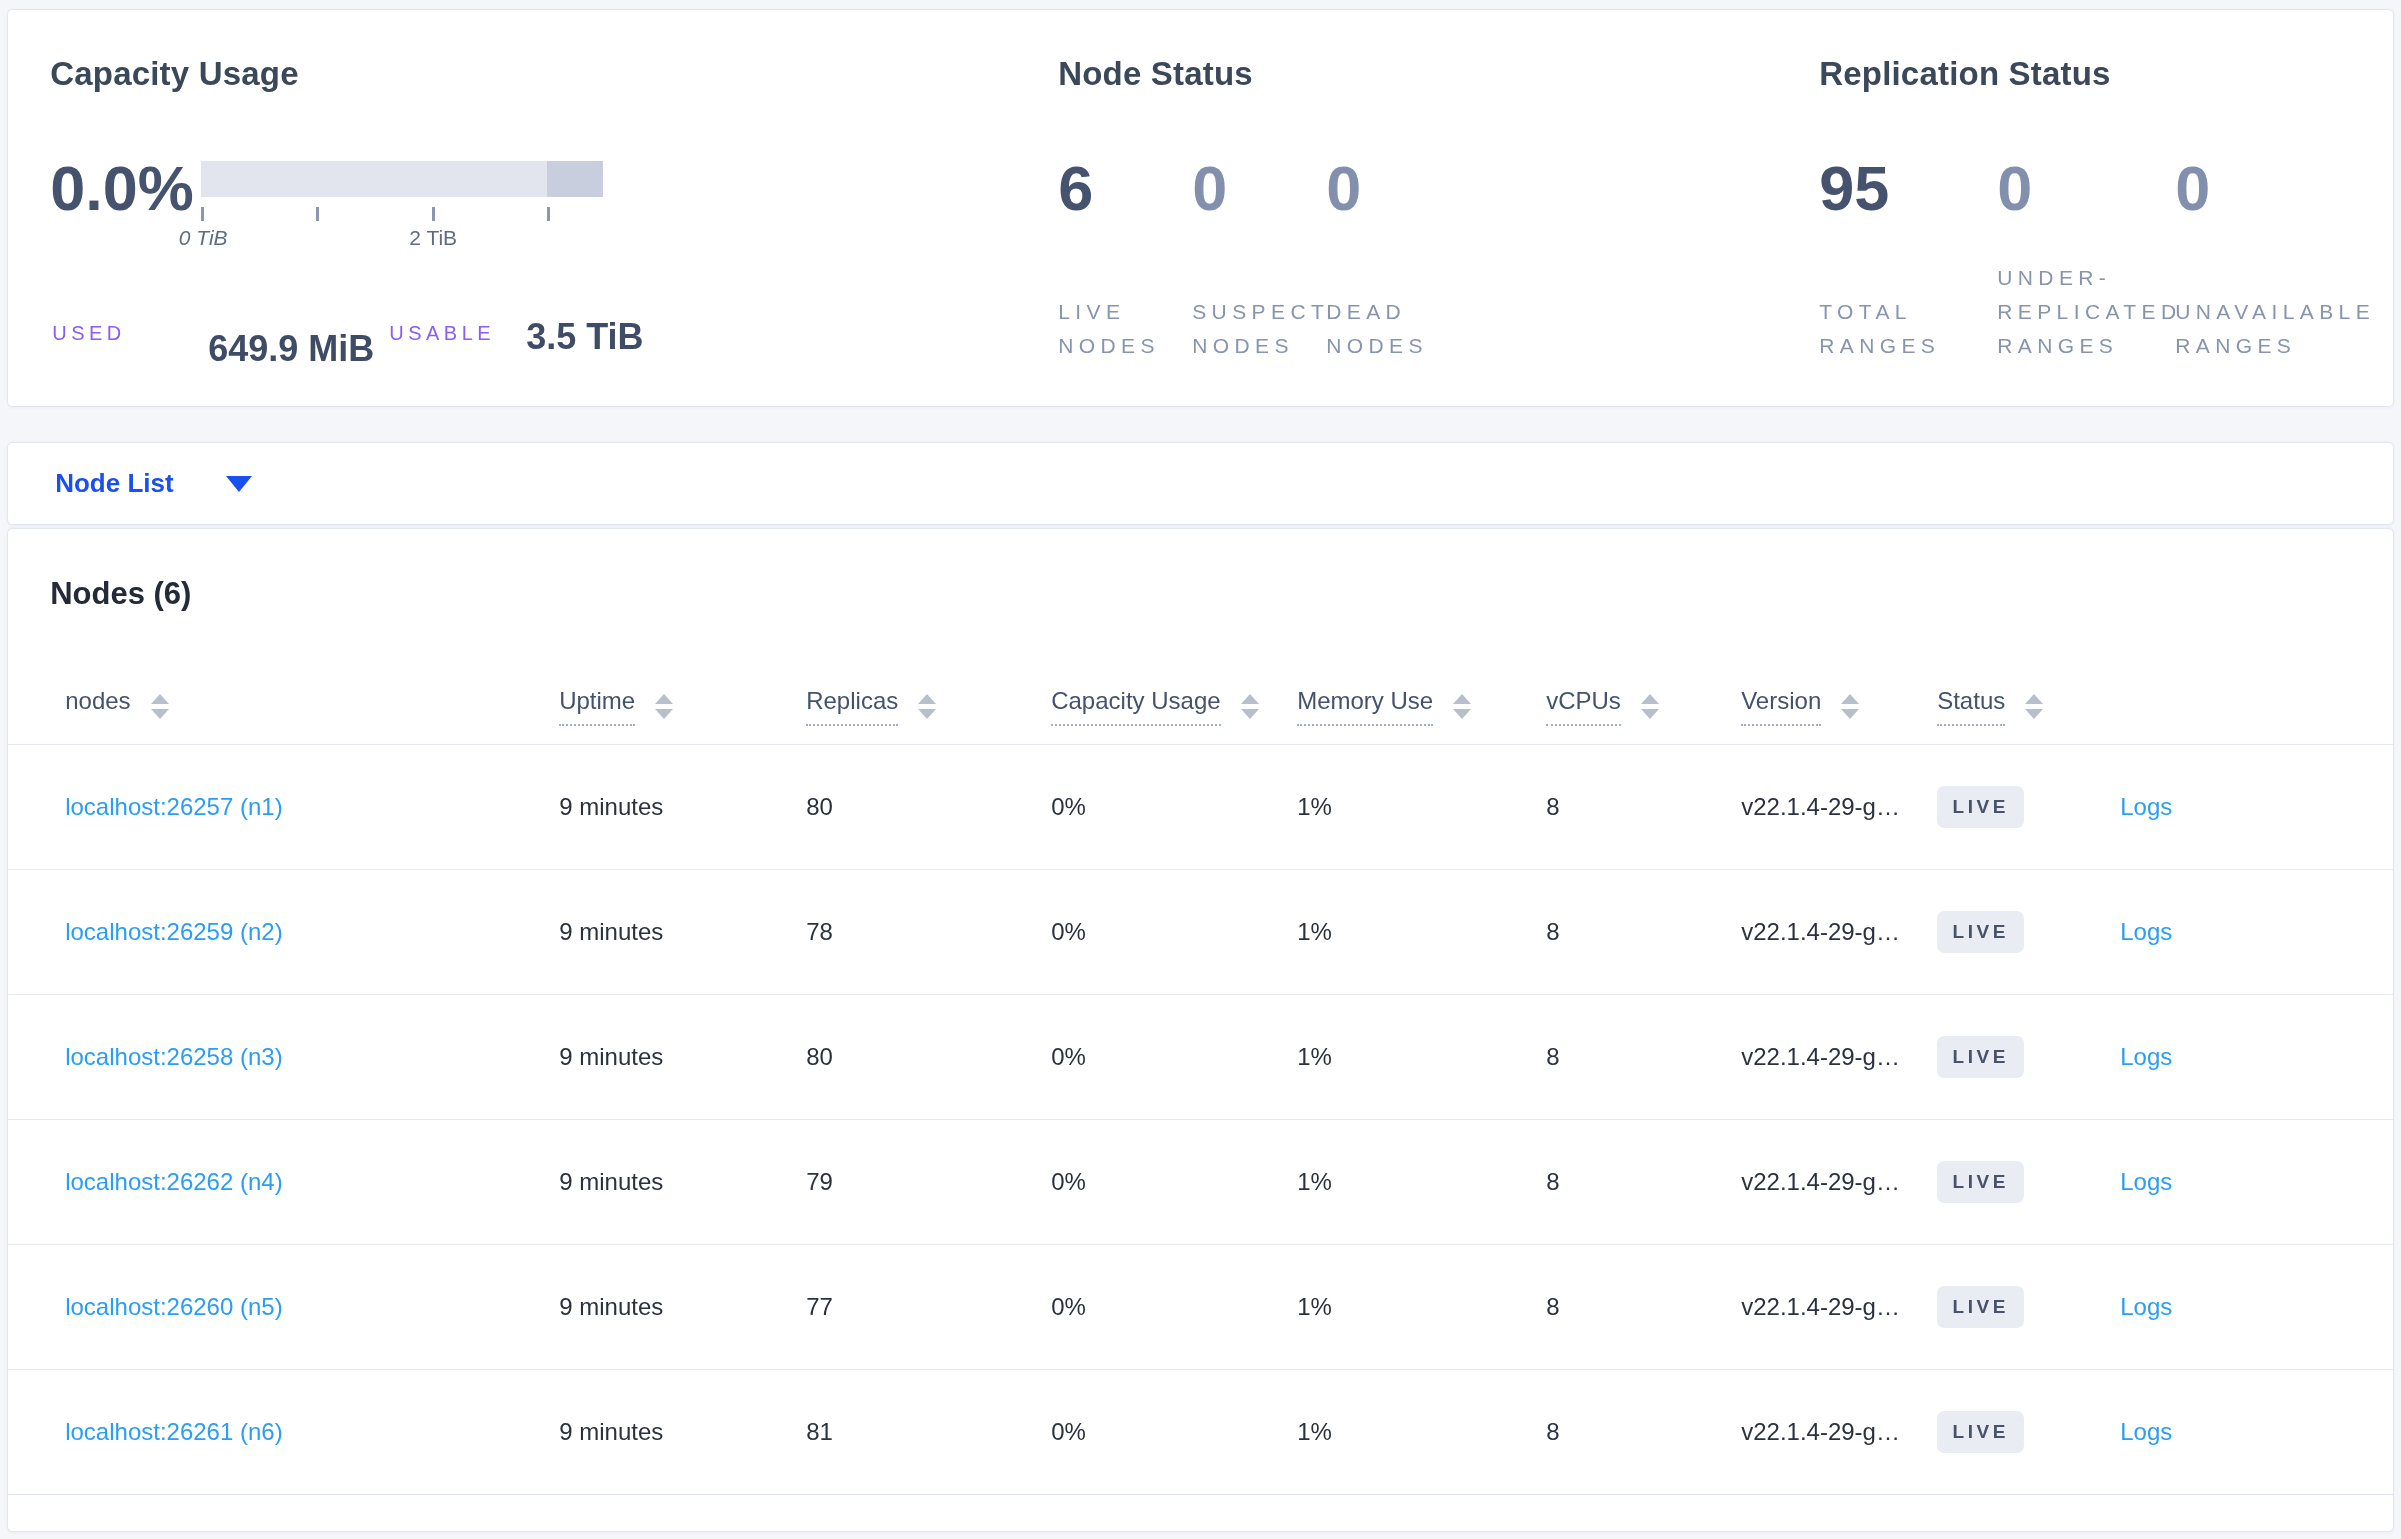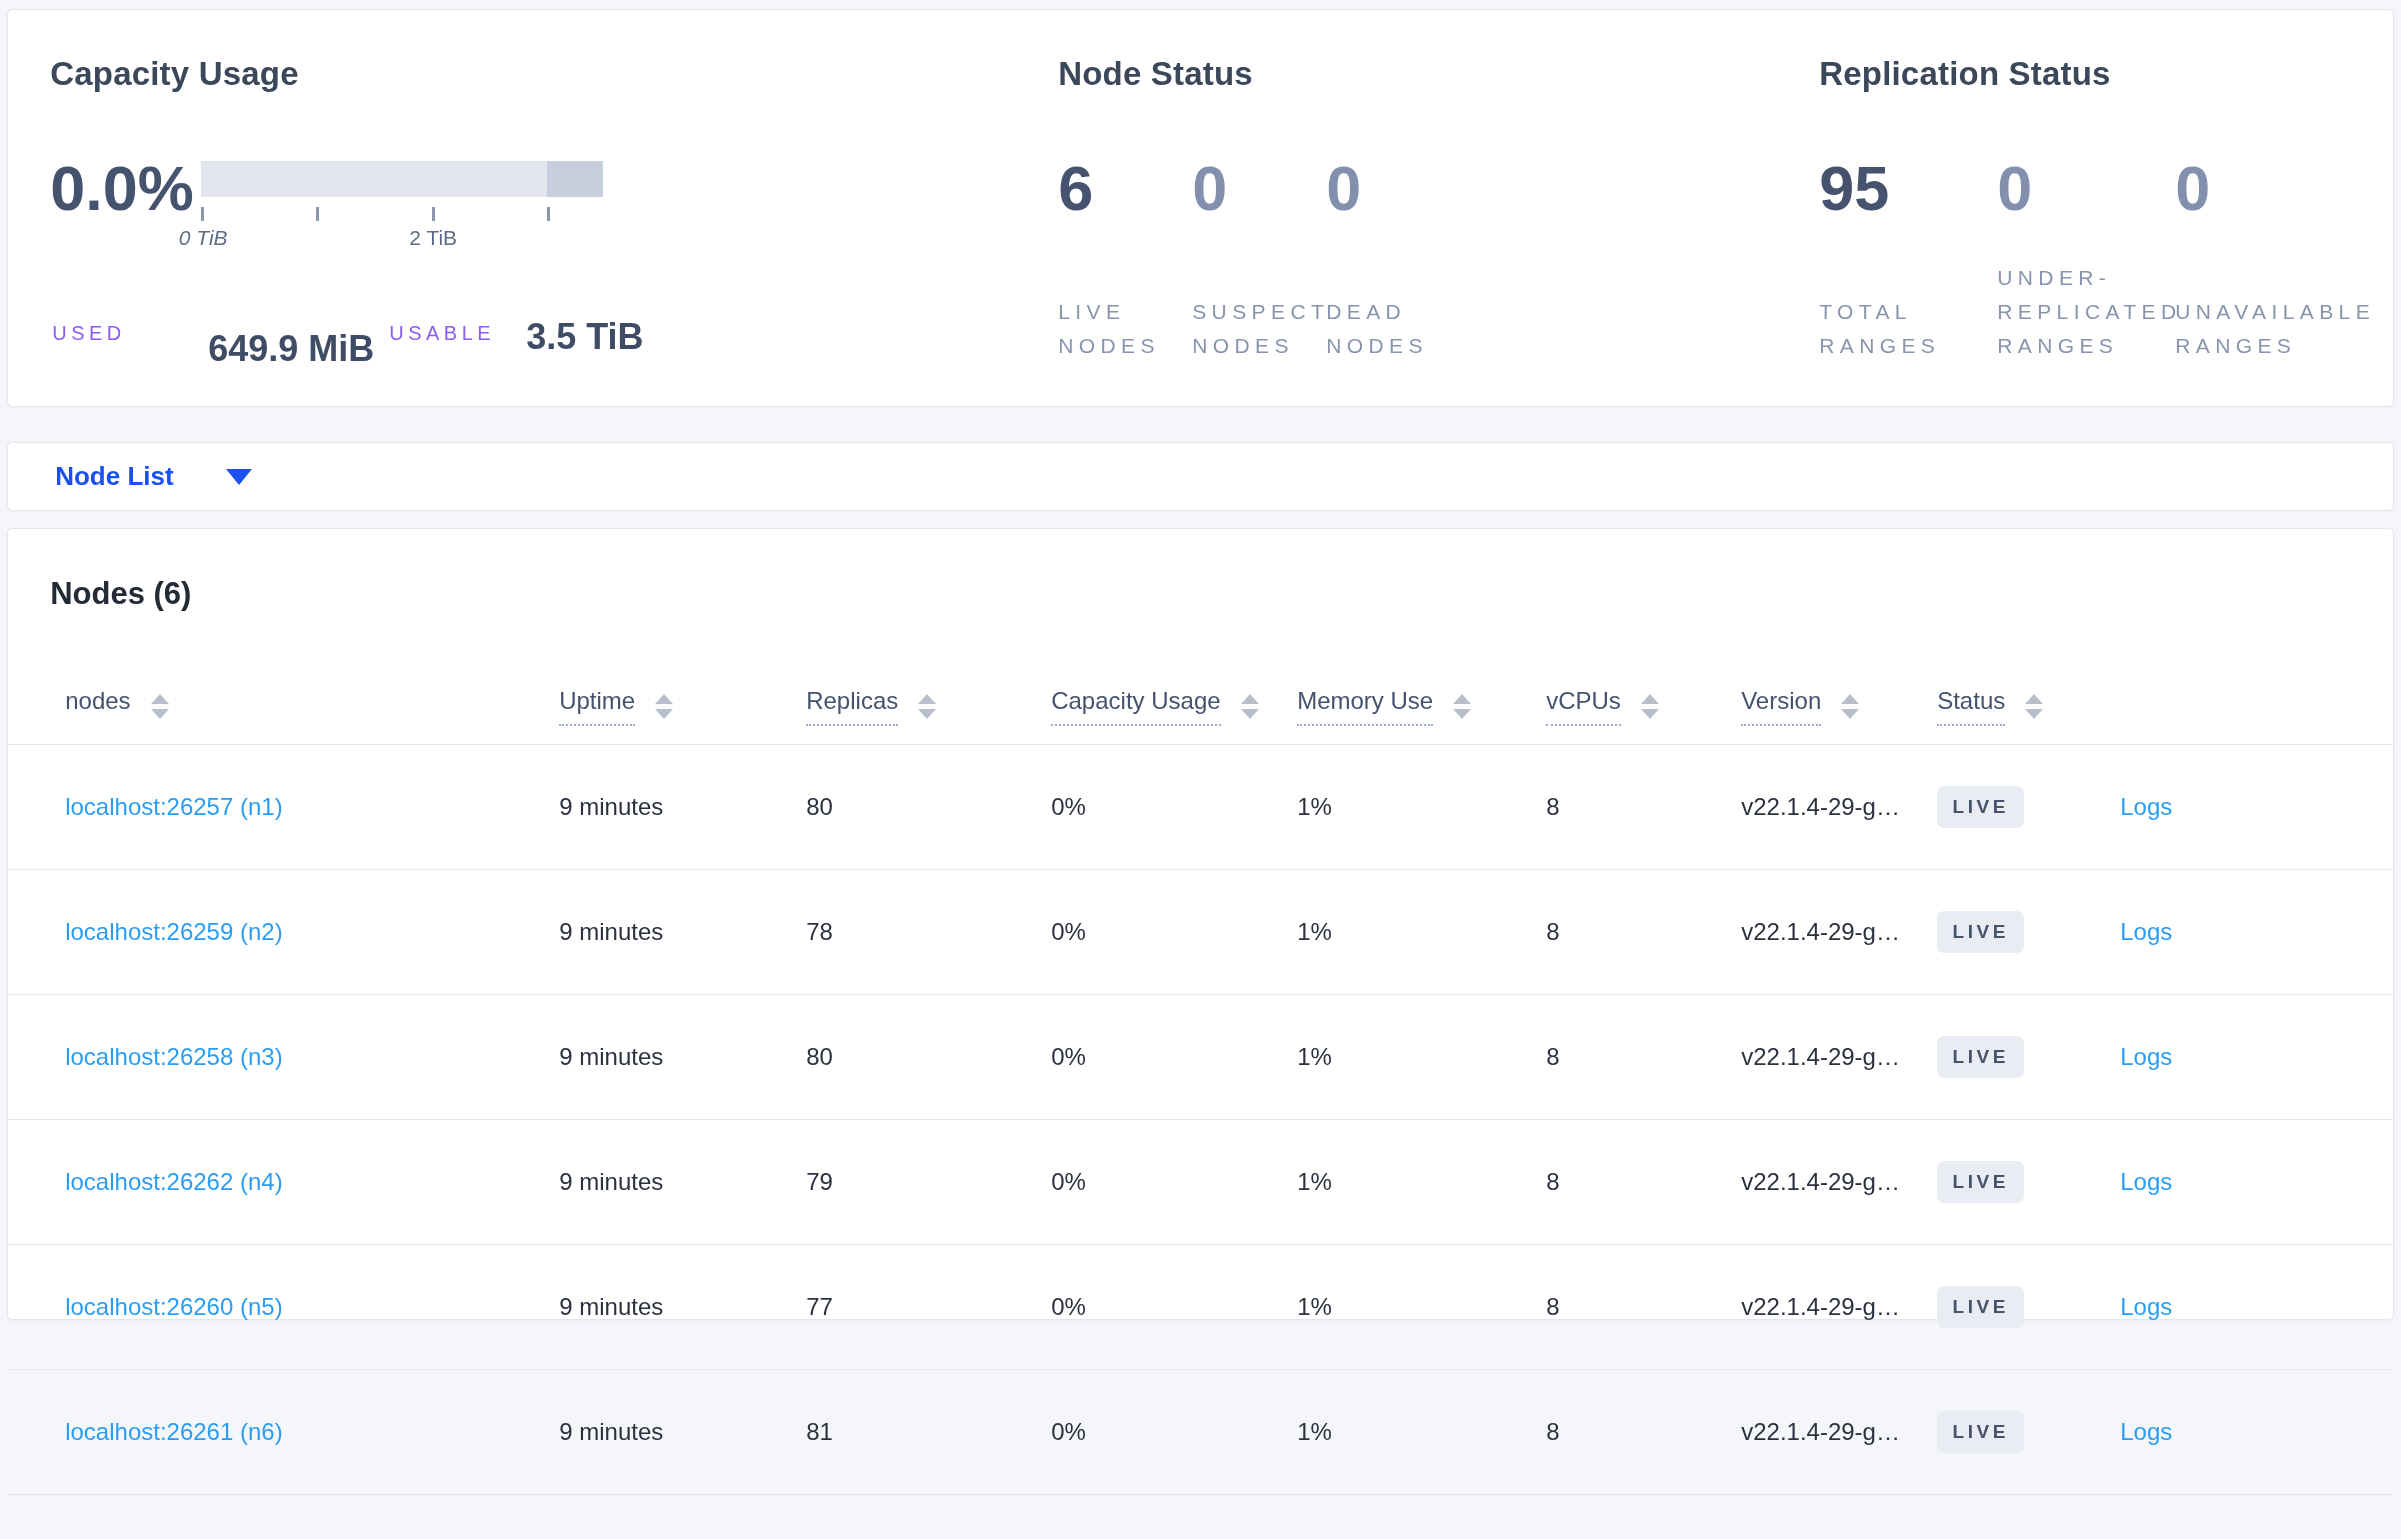--- a/index.html
+++ b/index.html
@@ -11,22 +11,22 @@
     color:#2b323e;
   }
   .card {
     position:absolute;
     background:#ffffff;
     border:0.9px solid #e2e6ee;
     border-radius:5.4px;
     box-shadow:0 0.9px 2.7px rgba(40,50,70,0.04);
   }
   #summary-card { left:7.2px; top:9px;  width:2387px; height:398px; }
-  #dropdown-card{ left:7.2px; top:442px; width:2387px; height:69px; }
-  #nodes-card   { left:7.2px; top:528px; width:2387px; height:792px; }
+  #dropdown-card{ left:7.2px; top:442px; width:2387px; height:83px; }
+  #nodes-card   { left:7.2px; top:528px; width:2387px; height:1004px; }
 
   .section-title {
     position:absolute; top:45px;
     font-size:33px; font-weight:600; color:#3b4859; letter-spacing:0.2px;
   }
   
   #cap-title { left:42px; }
   .cap-percent {
     position:absolute; left:42px; top:142px;
     font-size:63px; font-weight:600; color:#46536e;

